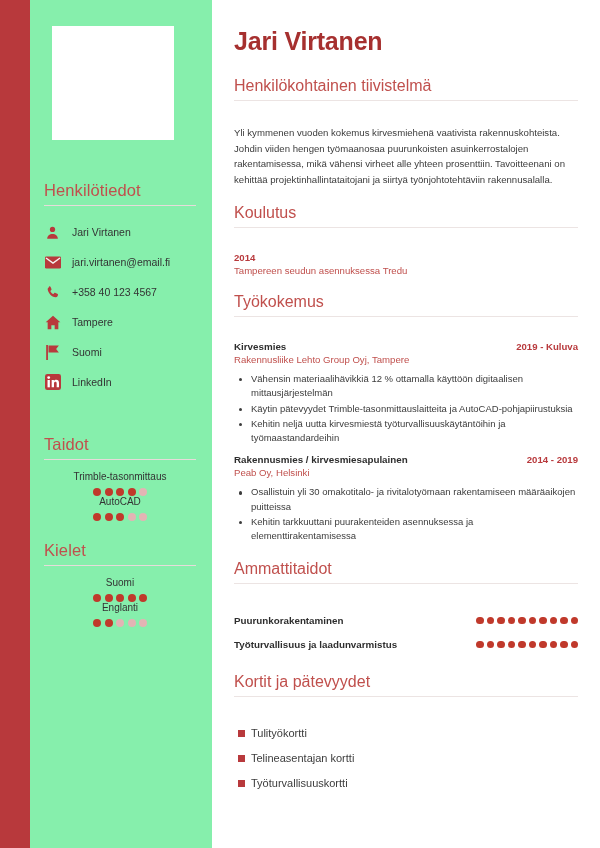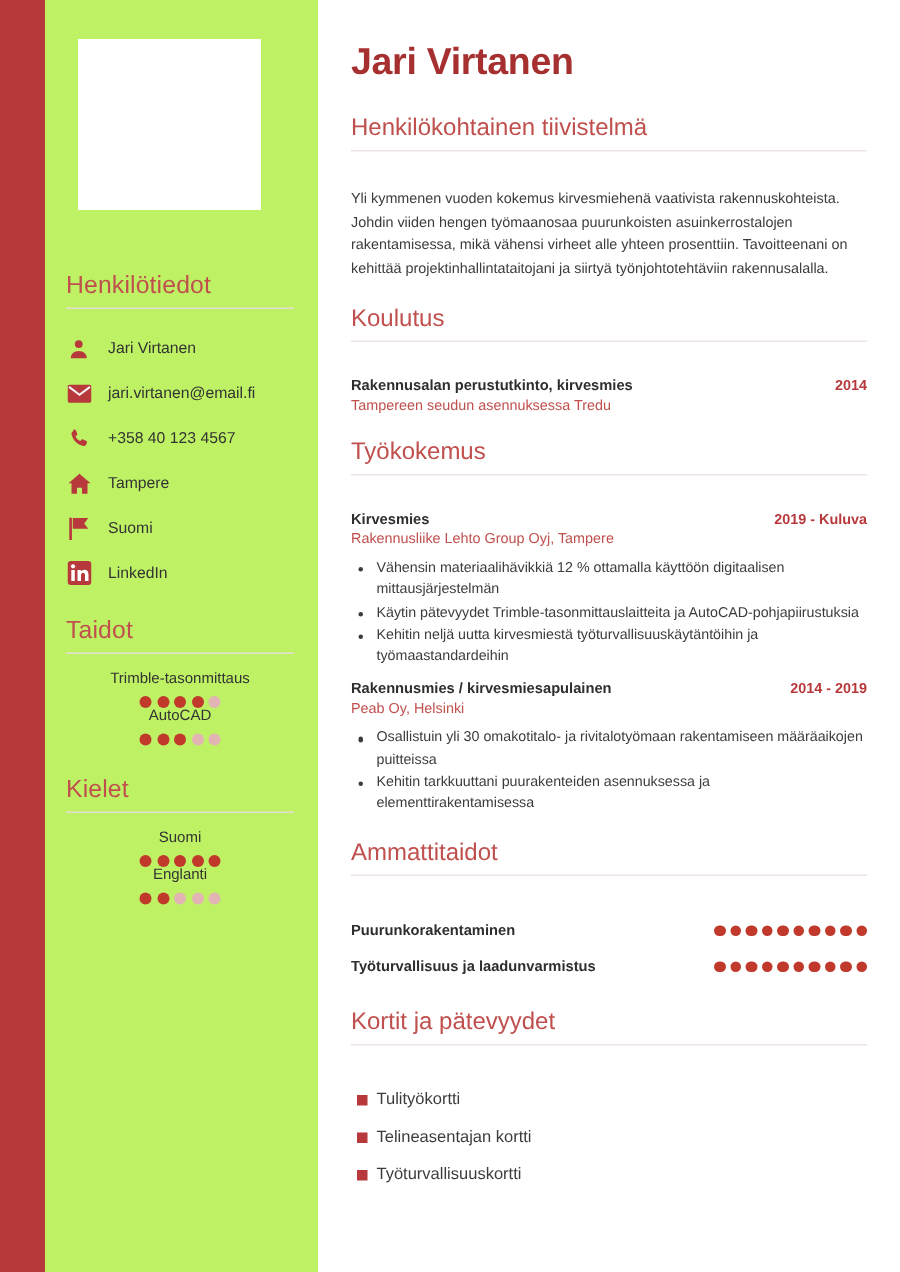--- a/index.html
+++ b/index.html
@@ -9,38 +9,38 @@
     background:#ffffff;
     color:#3a3a3a;
     -webkit-font-smoothing:antialiased;
   }
   .page { position:relative; width:600px; height:848px; display:flex; overflow:hidden; background:#ffffff; }
 
   .accent-bar { width:30px; height:848px; background:#b8393c; flex:0 0 30px; }
 
   .sidebar {
     width:182px; flex:0 0 182px; height:848px;
-    background:#bef264;
+    background:#86efac;
     padding:0 16px 0 14px;
   }
 
   .photo-wrap { padding-top:26px; }
   .photo { width:122px; height:114px; background:#ffffff; margin:0 auto 0 8px; }
 
   .side-h {
     color:#c0504d;
     font-size:16.5px;
     font-weight:400;
     letter-spacing:.1px;
     padding:0 0 5px 0;
     border-bottom:1px solid #e6dcda;
     margin:0 0 11px 0;
   }
   .side-block.contact { margin-top:41px; }
-  .side-block.skills  { margin-top:14px; }
+  .side-block.skills  { margin-top:38px; }
   .side-block.langs   { margin-top:20px; }
 
   .contact-row { display:flex; align-items:center; gap:11px; height:30px; }
   .contact-ico { width:17px; height:17px; flex:0 0 17px; display:flex; align-items:center; justify-content:center; }
   .contact-ico svg { display:block; }
   .contact-txt { font-size:10.5px; color:#333; line-height:1.2; }
 
   .rate-row { display:flex; align-items:center; justify-content:space-between; height:25px;flex-direction:column; }
   .rate-label { font-size:10px; color:#333; }
   .dots { display:flex; gap:3.5px; }
@@ -222,21 +222,20 @@
     <section class="sec">
       <h2 class="sec-h">Henkilökohtainen tiivistelmä</h2>
       <p class="summary">Yli kymmenen vuoden kokemus kirvesmiehenä vaativista rakennuskohteista. Johdin viiden hengen työmaanosaa puurunkoisten asuinkerrostalojen rakentamisessa, mikä vähensi virheet alle yhteen prosenttiin. Tavoitteenani on kehittää projektinhallintataitojani ja siirtyä työnjohtotehtäviin rakennusalalla.</p>
     </section>
 
     <section class="sec">
       <h2 class="sec-h">Koulutus</h2>
       <div id="education-list">
           <div class="entry">
             <div class="entry-top">
-              <span class="entry-title">Rakennusalan perustutkinto, kirvesmies</span>
               <span class="entry-date">2014</span>
             </div>
             <div class="entry-sub">Tampereen seudun asennuksessa Tredu</div>
           </div>
         </div>
     </section>
 
     <section class="sec">
       <h2 class="sec-h">Työkokemus</h2>
       <div id="experience-list">

